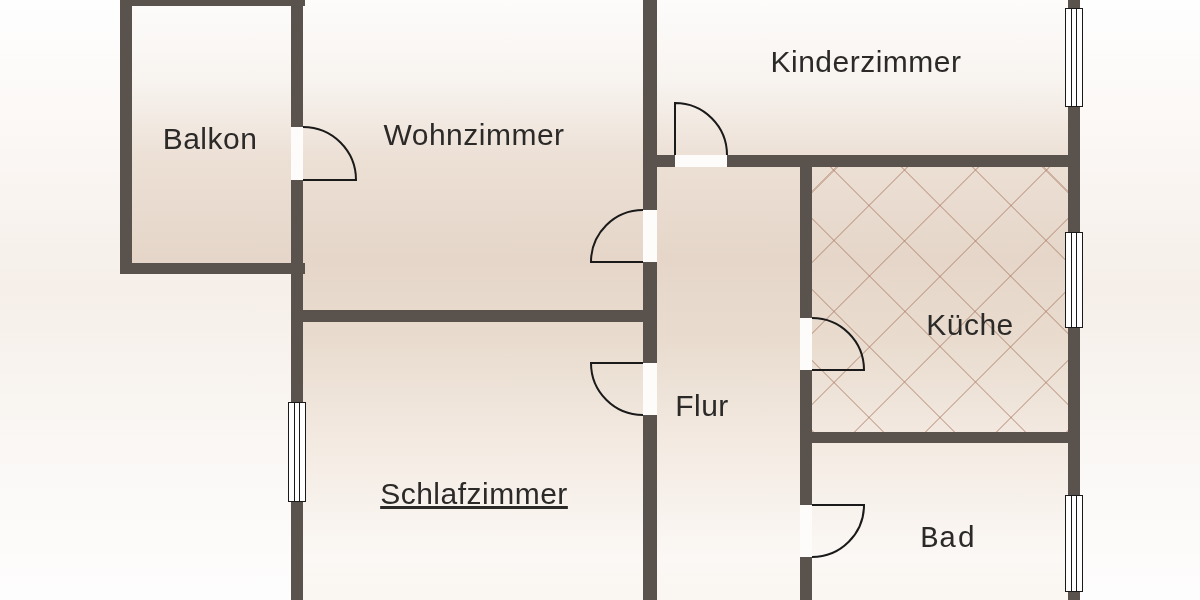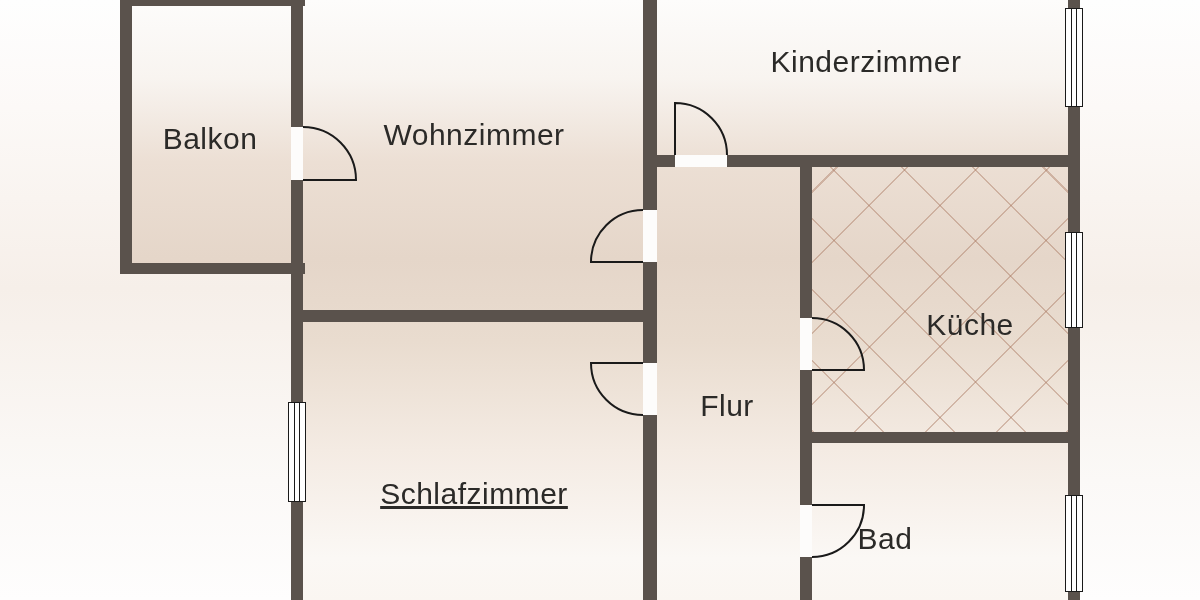--- a/index.html
+++ b/index.html
@@ -67,23 +67,23 @@
   
   svg.doors{position:absolute;left:0;top:0;width:1200px;height:600px;pointer-events:none;}
   svg.doors path{stroke:#1a1a1a;stroke-width:2;fill:none;}
   
   .label{position:absolute;transform:translate(-50%,-50%);
     color:#2b2a28;font-size:30px;white-space:nowrap;letter-spacing:0.5px;}
   .l-balkon{left:210px;top:139px;text-align:center;}
   .l-wohnzimmer{left:474px;top:135px;}
   .l-kinderzimmer{left:866px;top:62px;}
   .l-kueche{left:970px;top:301px;margin-top:24px;}
-  .l-flur{left:727px;top:406px;text-align:right;}
+  .l-flur{left:702px;top:406px;text-align:right;}
   .l-schlafzimmer{left:474px;top:494px;text-decoration:underline;}
-  .l-bad{left:885px;top:539px;}
+  .l-bad{left:948px;top:539px;font-family:Liberation Mono, monospace;}
 </style>
 </head>
 <body>
 
 <div class="plan">
 
   <div class="room balkon"></div>
   <div class="room wohnzimmer"></div>
   <div class="room kinderzimmer"></div>
   <div class="room schlafzimmer"></div>

